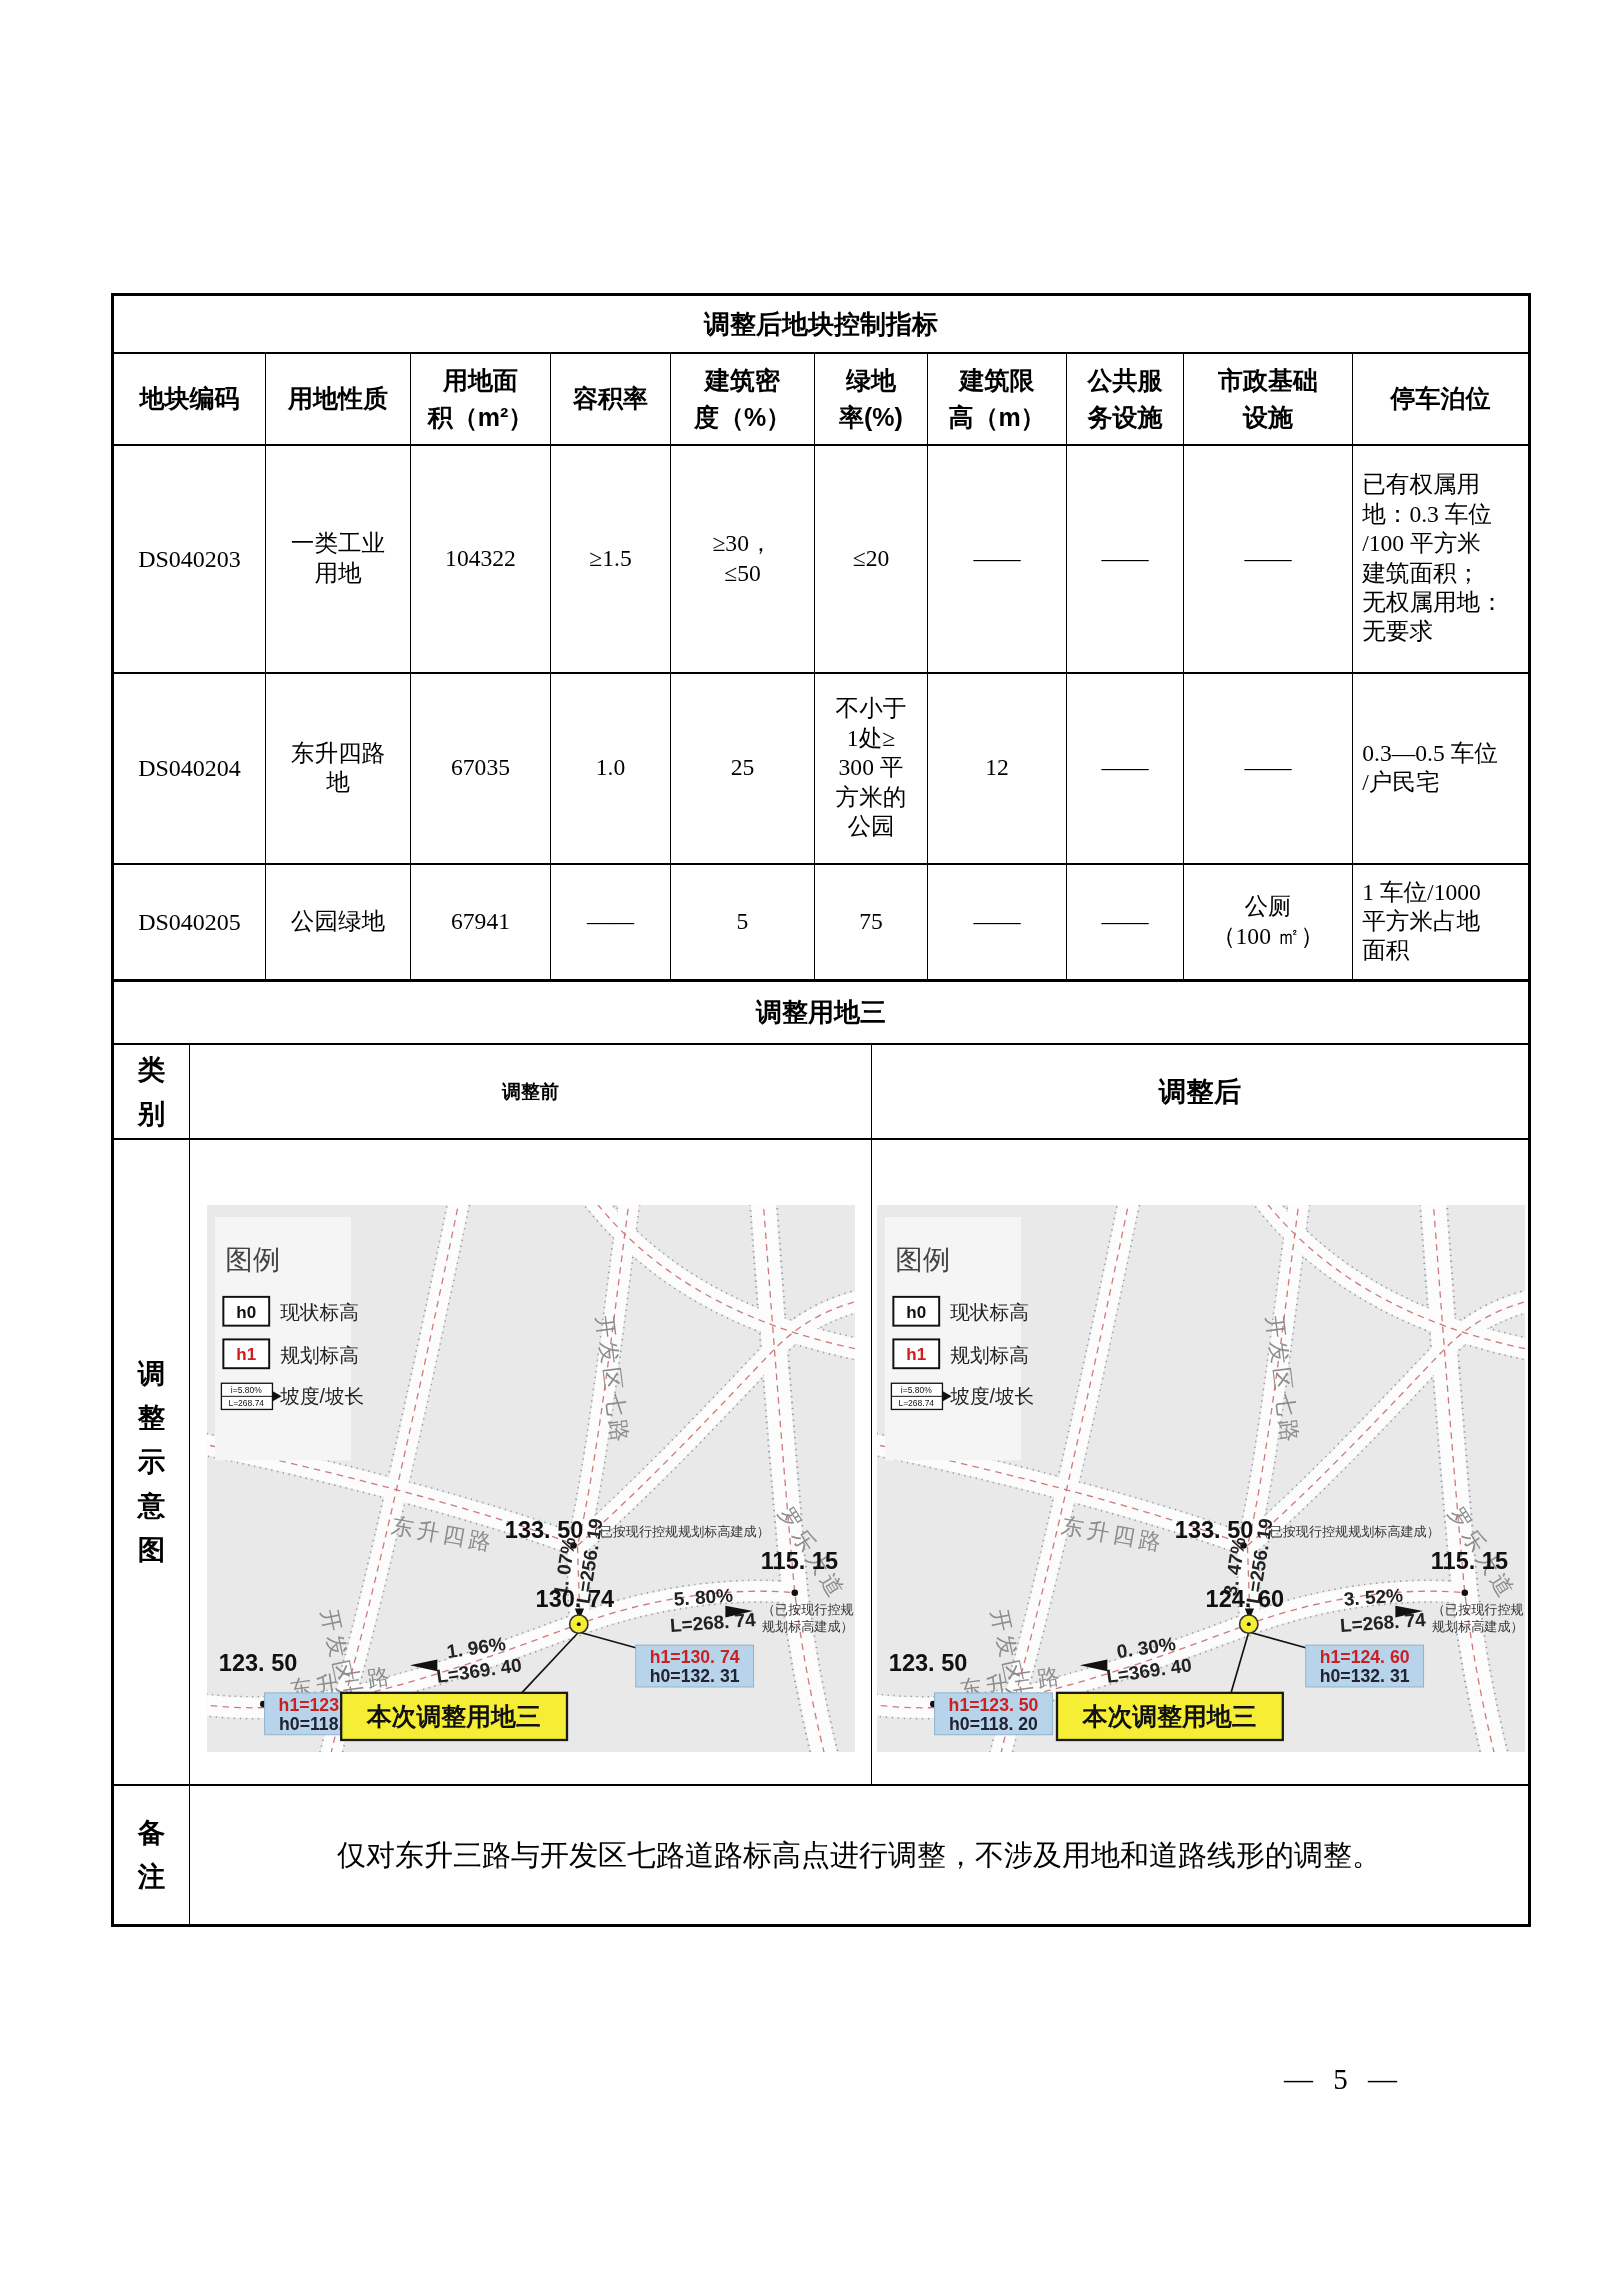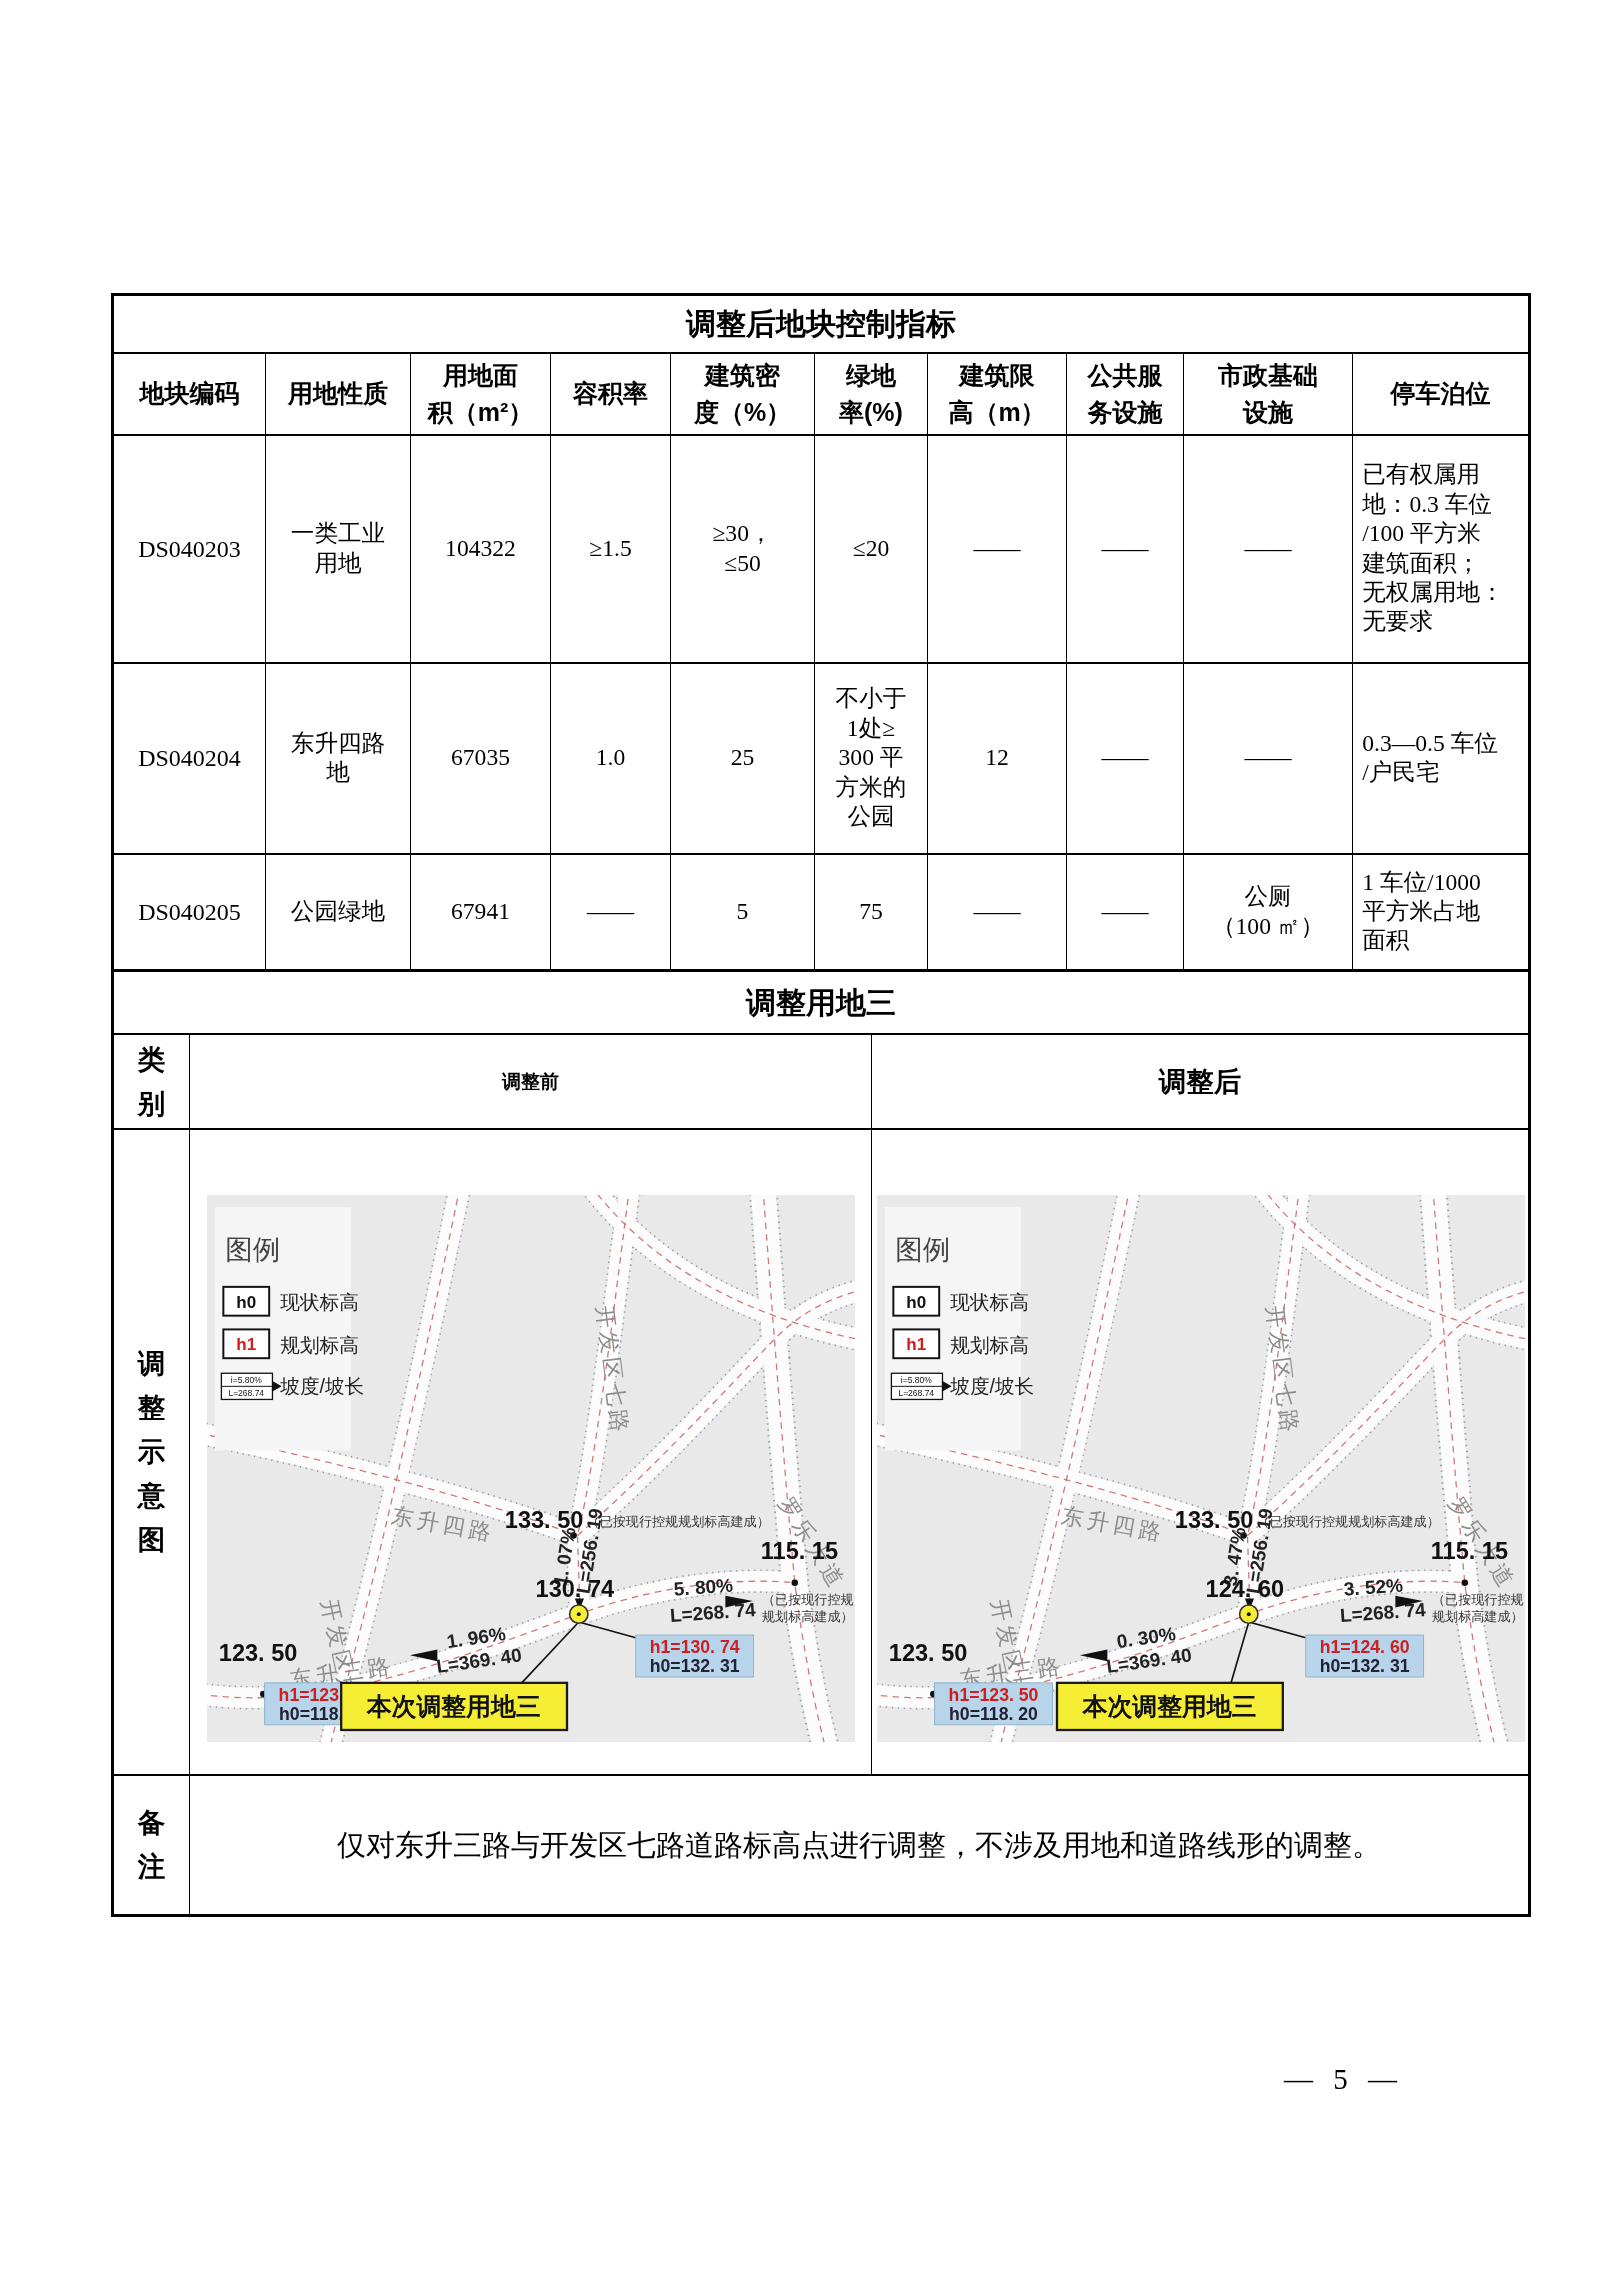--- a/index.html
+++ b/index.html
@@ -7,21 +7,21 @@
          font-family:"Liberation Serif","DejaVu Serif",serif;color:#000;}
   #tablewrap{position:absolute;left:111px;top:293px;width:1416px;}
   table{border-collapse:collapse;table-layout:fixed;width:1416px;}
   table.t2{margin-top:-3.3px;}
   table{border:3.3px solid #000;}
   td{border-left:1.3px solid #000;border-right:1.3px solid #000;
      border-top:2.6px solid #000;border-bottom:2.6px solid #000;
      text-align:center;vertical-align:middle;white-space:pre-line;
      font-size:23.6px;line-height:1.25;padding:2.6px 5.2px;box-sizing:border-box;overflow:hidden;}
   td.hd{font-family:"Liberation Sans","DejaVu Sans",sans-serif;font-weight:bold;font-size:25px;line-height:1.45;}
-  td.title{font-family:"Liberation Sans","DejaVu Sans",sans-serif;font-weight:bold;font-size:30px;margin-top:48px;}
+  td.title{font-family:"Liberation Sans","DejaVu Sans",sans-serif;font-weight:bold;font-size:26px;margin-top:48px;}
   td.code{font-size:24px;}
   td.leftcell{text-align:left;padding:2.6px 9.2px;}
   td.sidebar{font-family:"Liberation Sans","DejaVu Sans",sans-serif;font-weight:bold;font-size:27.5px;line-height:1.6;}
   td.mapcell{vertical-align:top;padding-top:35px;}
   td.remark{font-size:29px;}
   .pagenum{position:absolute;left:1284px;top:2063px;font-size:29px;letter-spacing:6.5px;}
   
   svg.map{display:block;margin:0 auto;background:#e9e9e9;}
   .road-casing{fill:none;stroke:#9a9a9a;stroke-width:36;stroke-dasharray:2 7;}
   .road-casing.wide{stroke-width:44;}
@@ -65,21 +65,21 @@
           <col style="width:113px">
           <col style="width:139px">
           <col style="width:117px">
           <col style="width:169px">
           <col style="width:177px">
         </colgroup>
 <tbody>
           <tr style="height:58px">
             <td class="title" colspan="10">调整后地块控制指标</td>
           </tr>
-<tr style="height:82px">
+<tr style="height:92px">
   <td class="hd">地块编码</td>
   <td class="hd">用地性质</td>
   <td class="hd">用地面
 积（m²）</td>
   <td class="hd">容积率</td>
   <td class="hd">建筑密
 度（%）</td>
   <td class="hd">绿地
 率(%)</td>
   <td class="hd">建筑限

